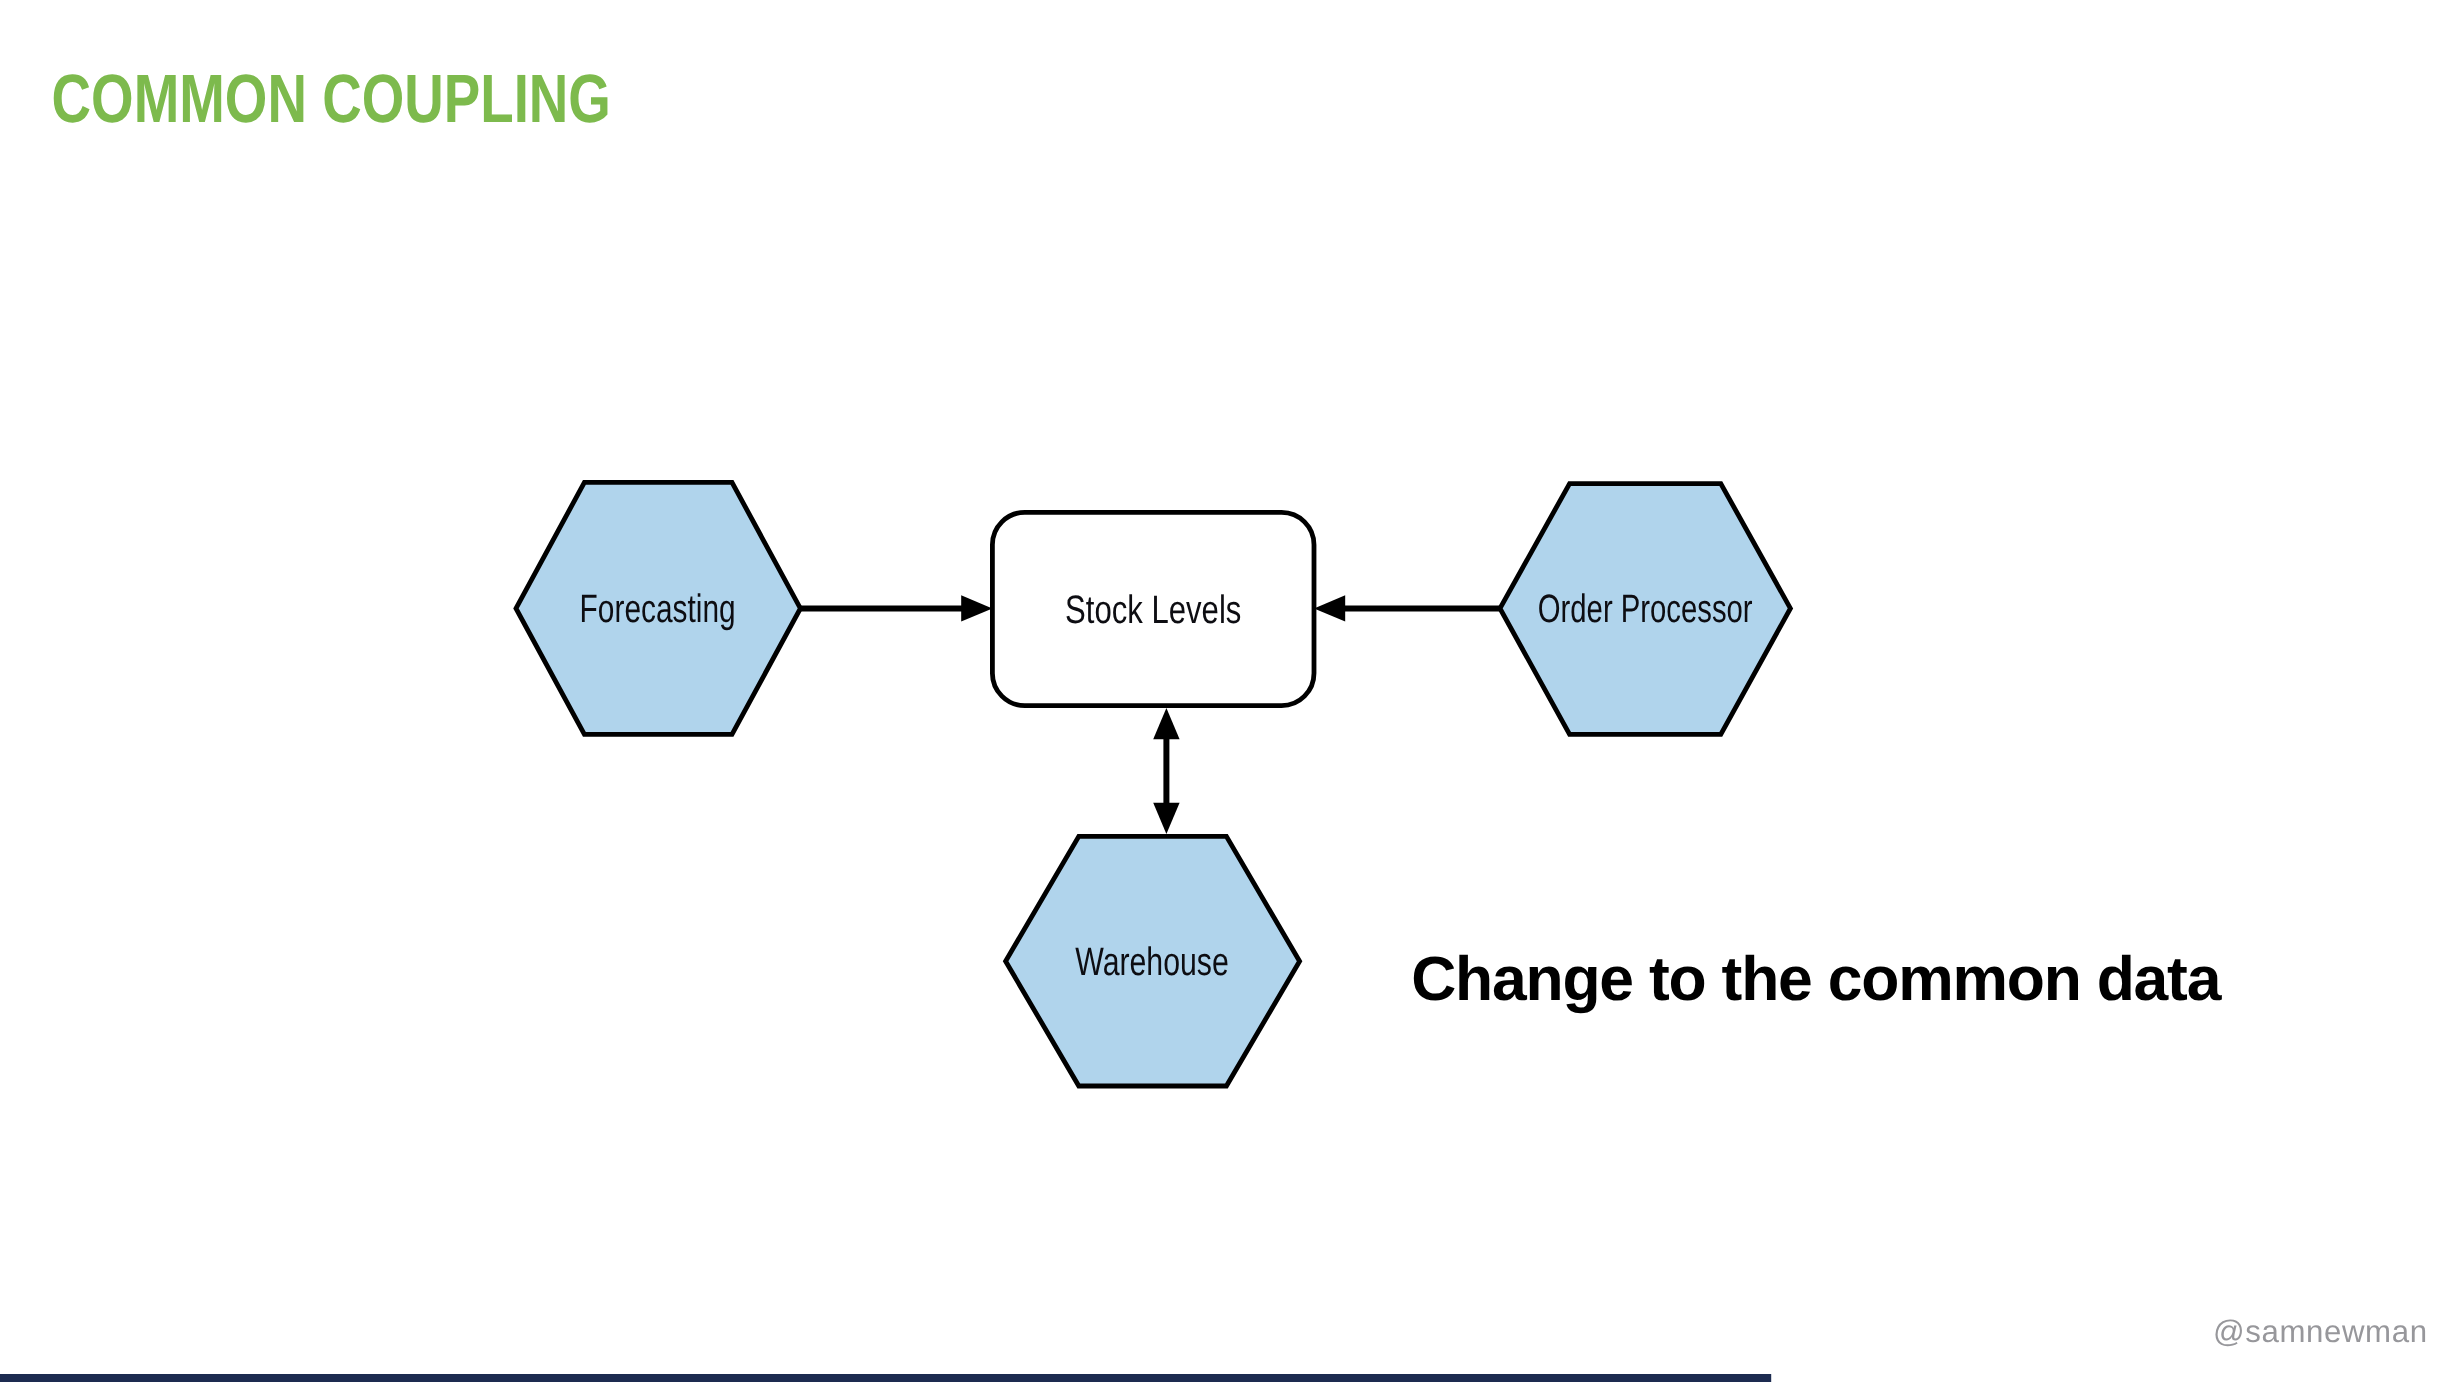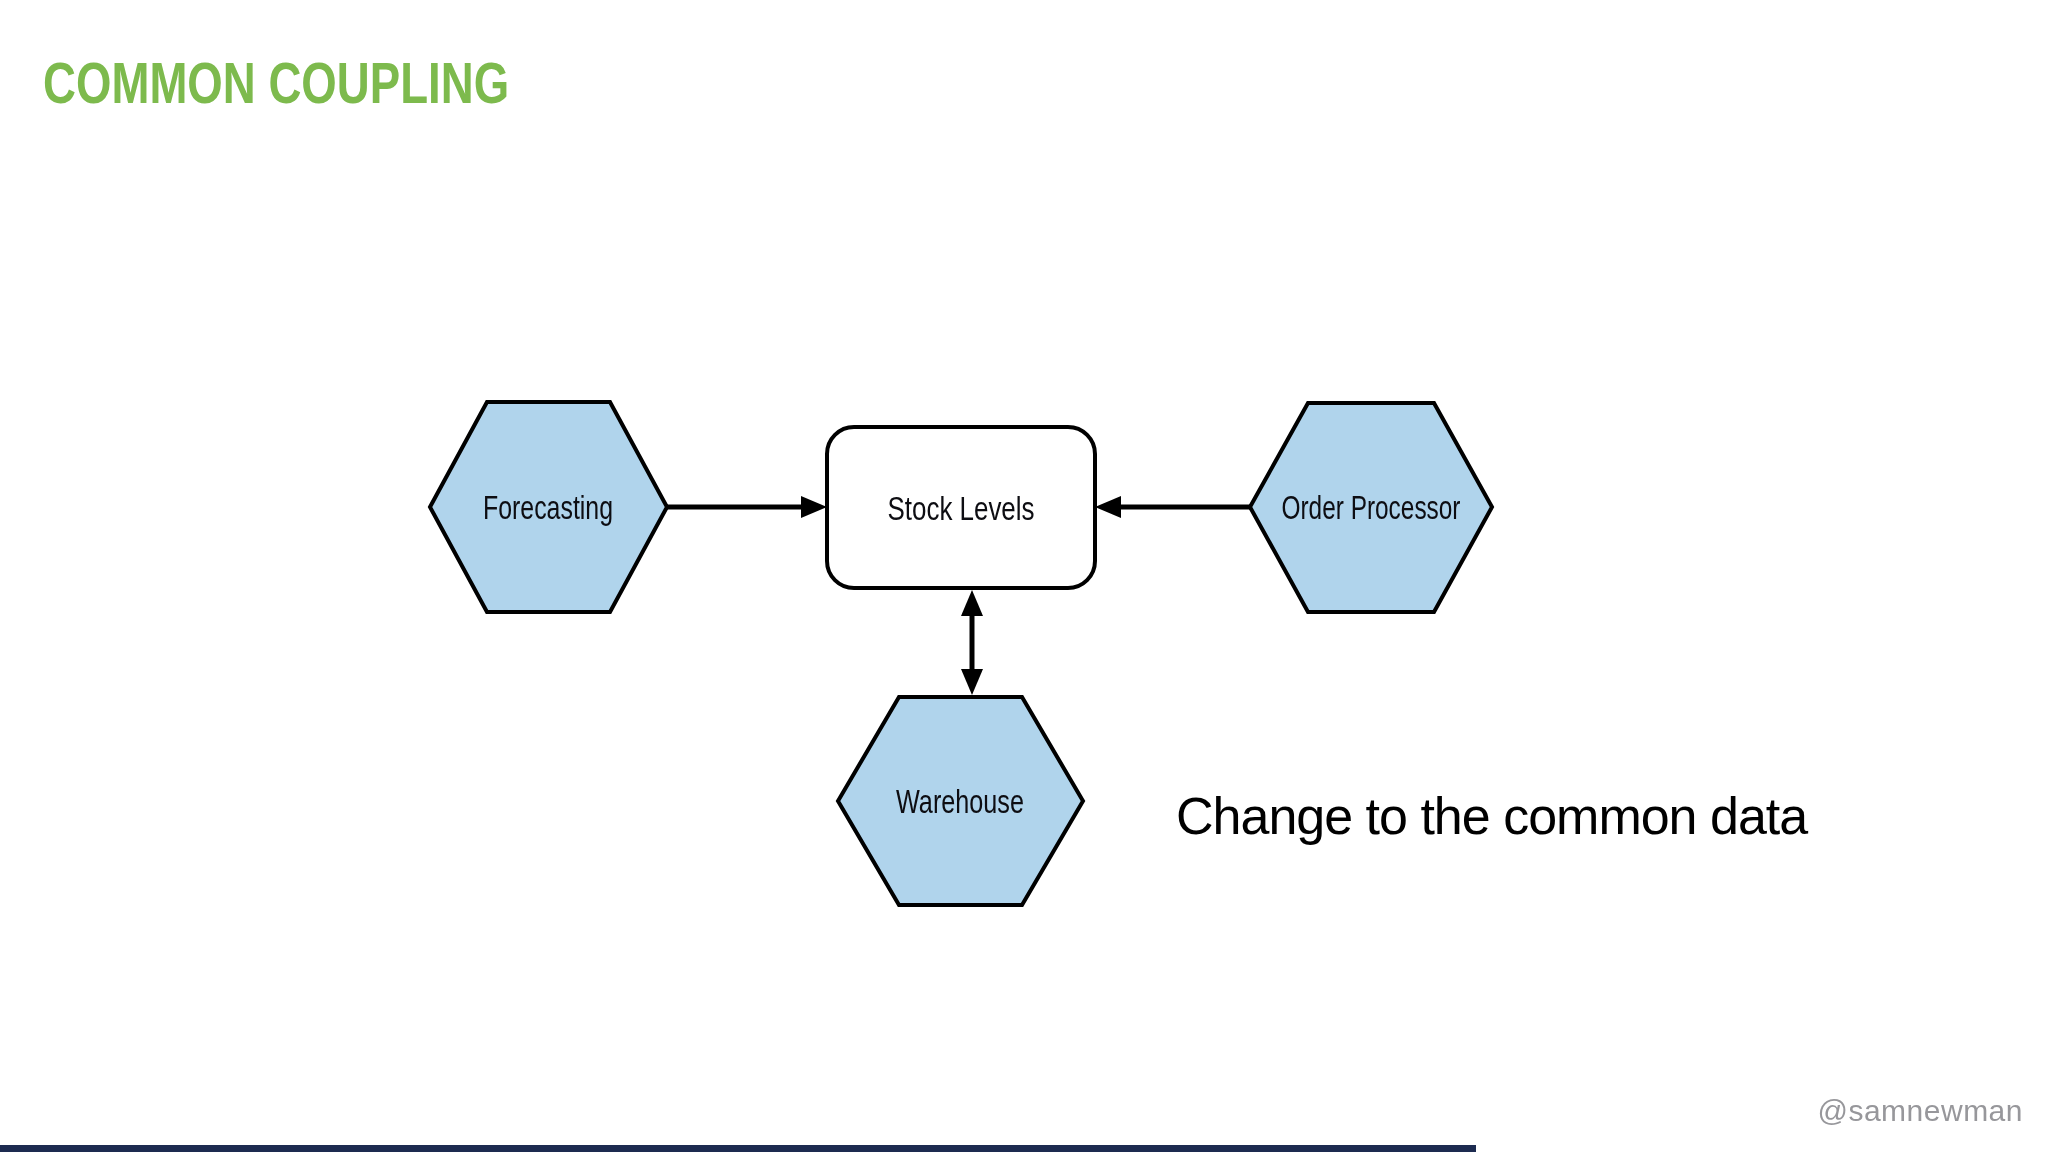--- a/index.html
+++ b/index.html
@@ -40,30 +40,30 @@
     font-family: "Liberation Sans", sans-serif;
     font-size: 33px;
     fill: #0d0d12;
   }
   .caption {
     position: absolute;
     left: 1176px;
     top: 787px;
     font-size: 52px;
     line-height: 58px;
-    font-weight: normal;
+    font-weight: bold;
     color: #000000;
     letter-spacing: -1px;
     white-space: nowrap;
   }
   .handle {
     position: absolute;
     top: 1094px;
     right: 25px;
-    font-size: 30px;
+    font-size: 26px;
     color: #97979b;
     letter-spacing: 0.5px;
   }
   .bottom-bar {
     position: absolute;
     left: 0;
     bottom: 0;
     width: 1476px;
     height: 7px;
     background: #1d2b50;

